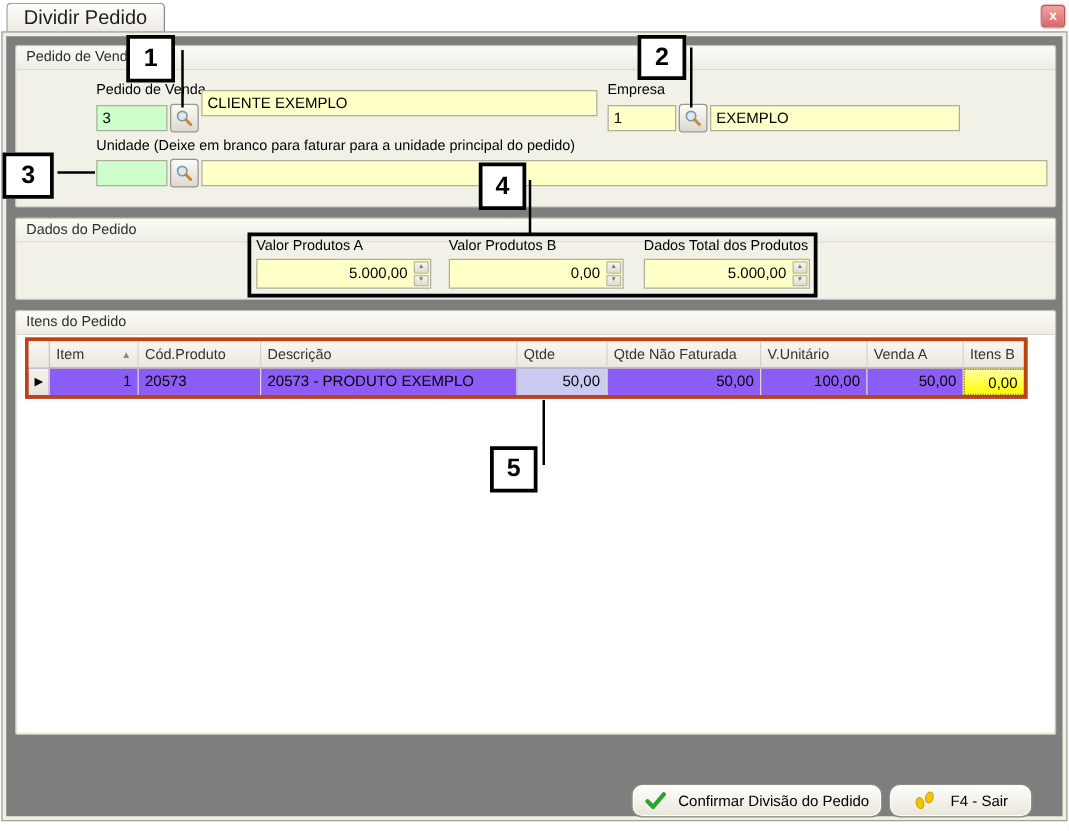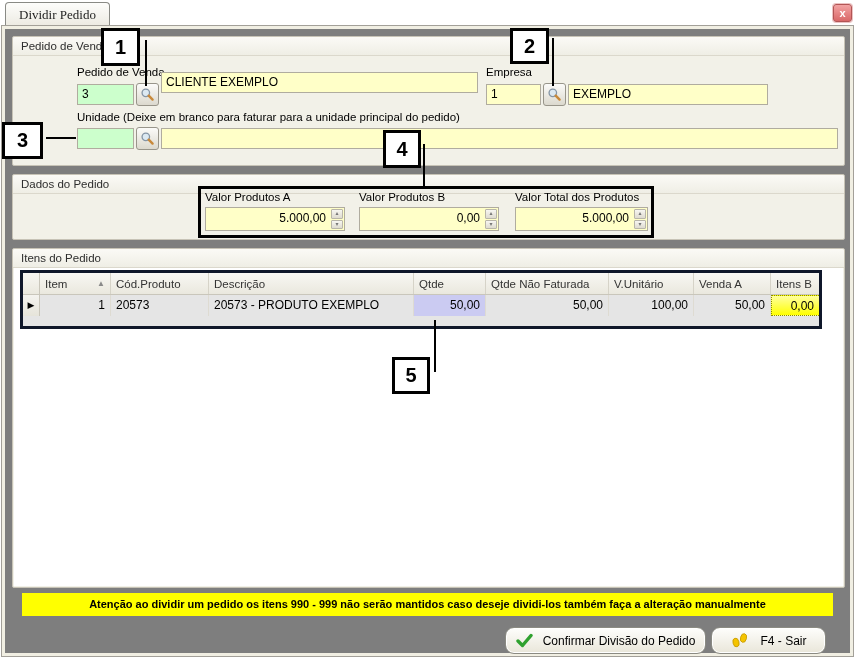--- a/index.html
+++ b/index.html
@@ -1,21 +1,21 @@
 <!DOCTYPE html>
 <html><head>
 <meta charset="utf-8">
 <style>
   * { margin:0; padding:0; box-sizing:border-box; }
   body { background:#fff; font-family:"Liberation Sans", sans-serif; }
   .screen { position:relative; width:855px; height:665px; background:#fff; overflow:hidden; }
 
   
   .tab { position:absolute; left:5px; top:2px; height:24px; padding:0 13px; line-height:23px;
-         font-size:13px; color:#1e1e1e; background:linear-gradient(#fdfdfb,#ecead f0) ;font-family:Liberation Serif, serif; }
+         font-size:16px; color:#1e1e1e; background:linear-gradient(#fdfdfb,#ecead f0) ; }
   .tab { background:linear-gradient(#fdfdfb,#eceae2); border:1px solid #898a85; border-bottom:none;
          border-radius:4px 4px 0 0; }
   .close-btn { position:absolute; left:833px; top:4px; width:19px; height:18px; border-radius:3px;
          background:linear-gradient(#f2a3a3,#d96868); border:1px solid #b25555;
          box-shadow:0 0 0 1px #ecc3c3; color:#fff; font-size:11px; font-weight:bold;
          text-align:center; line-height:16px; cursor:pointer; }
 
   
   .win { position:absolute; left:2px; top:26px; width:851px; height:630px; background:#7e7e7e;
          border:3px solid #f1efe3; box-shadow:0 0 0 1px #a3a099; }
@@ -44,21 +44,21 @@
   .spin-b { flex:1; background:linear-gradient(#f7f6f1,#dedbd0); border:1px solid #b8b5a9; border-radius:1px;
            font-size:6px; line-height:6px; color:#777; text-align:center; cursor:pointer; }
 
   
   .ann-rect { position:absolute; border:3px solid #000; pointer-events:none; }
   .callout { position:absolute; width:39px; height:37px; background:#fff; border:3px solid #000;
            display:flex; align-items:center; justify-content:center; font-size:20px; font-weight:bold; color:#000; }
   .ann-line { position:absolute; background:#000; pointer-events:none; }
 
   
-  .grid { position:absolute; left:20px; top:270px; width:802px; height:59px; border:3px solid #0f172a; background:#e5e5e5; }
+  .grid { position:absolute; left:20px; top:270px; width:802px; height:49px; border:3px solid #c2410c; background:#8b5cf6; }
   .g-header { display:flex; height:22px; background:linear-gradient(#f8f7f3,#eae8de); border-bottom:1px solid #c9c6bb; }
   .gh { border-right:1px solid #d6d3c8; font-size:11.5px; color:#333; padding:0 5px; line-height:20px;
         white-space:nowrap; overflow:hidden; display:flex; align-items:center; }
   .gh.last { border-right:none; }
   .sort-ico { margin-left:auto; font-size:8px; color:#8a8a8a; padding-left:4px; }
   .g-row { display:flex; height:21px; font-size:12px; color:#000; }
   .gc { border-right:1px solid #dedbd2; padding:0 5px; line-height:20px; white-space:nowrap; overflow:hidden; }
   .gc.num { text-align:right; }
   .gc.last { border-right:none; }
   .sel-h { width:17px; background:linear-gradient(#f8f7f3,#eae8de); border-right:1px solid #c9c6bb; }
@@ -143,21 +143,21 @@
 
   <div class="lbl" style="left:359px;top:191px;">Valor Produtos B</div>
   <div class="spin" style="left:359px;top:207px;width:140px;">
     <div class="spin-value">0,00</div>
     <div class="spin-btns">
       <div class="spin-b">▴</div>
       <div class="spin-b">▾</div>
     </div>
   </div>
 
-  <div class="lbl" style="left:515px;top:191px;">Valor Total dos Produtos</div>
+  <div class="lbl" style="left:515px;top:191px;">Dados Total dos Produtos</div>
   <div class="spin" style="left:515px;top:207px;width:133px;">
     <div class="spin-value">5.000,00</div>
     <div class="spin-btns">
       <div class="spin-b">▴</div>
       <div class="spin-b">▾</div>
     </div>
   </div>
 
   <div class="ann-rect" style="left:198px;top:186px;width:456px;height:52px;"></div>
 
@@ -187,21 +187,20 @@
       <div class="gc" style="width:98px;">20573</div>
       <div class="gc" style="width:205px;">20573 - PRODUTO EXEMPLO</div>
       <div class="gc num cell-blue" style="width:72px;">50,00</div>
       <div class="gc num" style="width:123px;">50,00</div>
       <div class="gc num" style="width:85px;">100,00</div>
       <div class="gc num" style="width:77px;">50,00</div>
       <div class="gc num last cell-focus" style="width:48px;">0,00</div>
     </div>
   </div>
 
-  <div class="warning">Atenção ao dividir um pedido os itens 990 - 999 não serão mantidos caso deseje dividi-los também faça a alteração manualmente</div>
 
   <div class="btn" style="left:505px;top:627px;width:201px;">
     <span class="icon-box">
       <svg width="17" height="15" viewBox="0 0 17 15">
           <path d="M2 8 L6.5 12.5 L15 2.5" stroke="#2FA12F" stroke-width="3.4" fill="none" stroke-linecap="round" stroke-linejoin="round"></path>
         </svg>
     </span>
     <span>Confirmar Divisão do Pedido</span>
   </div>
   <div class="btn" style="left:711px;top:627px;width:115px;justify-content:center;">

